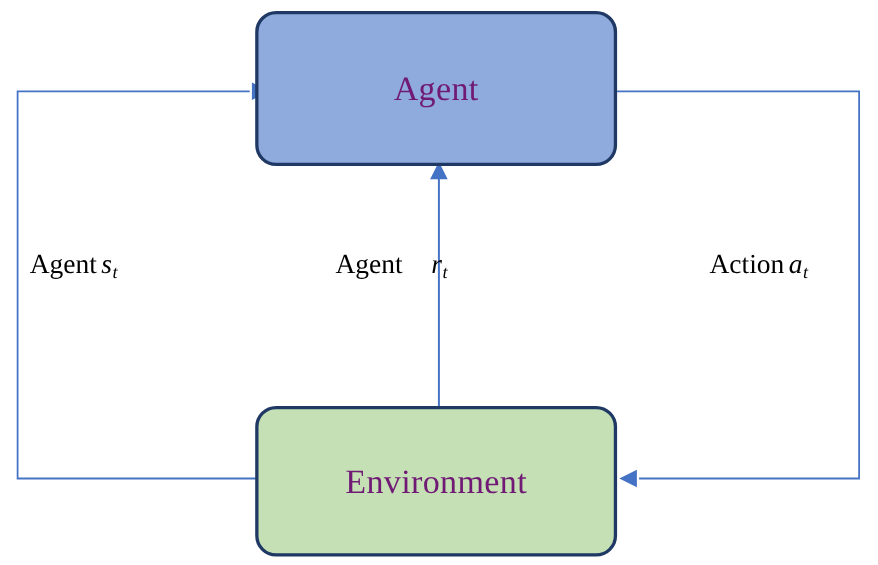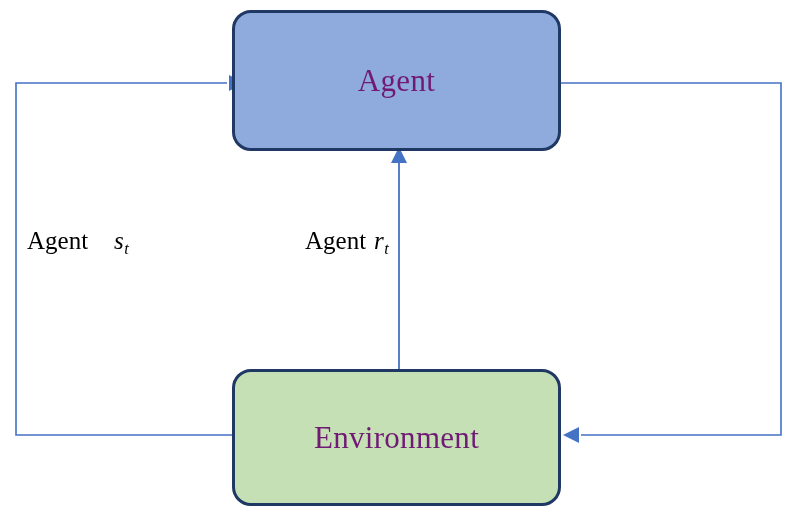--- a/index.html
+++ b/index.html
@@ -71,21 +71,21 @@
     white-space: nowrap;
     line-height: 1;
   }
 
   .edge-label .word {
     font-style: normal;
   }
 
   .edge-label .sym {
     font-style: italic;
-    margin-left: 26px;
+    margin-left: 4px;
   }
 
   .edge-label .sym sub {
     font-style: italic;
     font-size: 0.66em;
     vertical-align: baseline;
     position: relative;
     top: 0.32em;
     left: 0.5px;
   }
@@ -94,21 +94,21 @@
     left: 27px;
     top: 228px;
   }
 
   #label-reward {
     left: 305px;
     top: 228px;
   }
 
   #label-reward .sym {
-    margin-left: 8px;
+    margin-left: 26px;
   }
 
   #label-action {
     left: 645px;
     top: 228px;
   }
 </style>
 </head>
 <body>
 
@@ -141,14 +141,17 @@
   </div>
 
   <div class="edge-label" id="label-state">
     <span class="word">Agent</span><span class="sym"><span>s</span><sub>t</sub></span>
   </div>
 
   <div class="edge-label" id="label-reward">
     <span class="word">Agent</span><span class="sym"><span>r</span><sub>t</sub></span>
   </div>
 
+  <div class="edge-label" id="label-action">
+    <span class="word">Action</span><span class="sym"><span>a</span><sub>t</sub></span>
+  </div>
 
 </div>
 
 </body></html>

